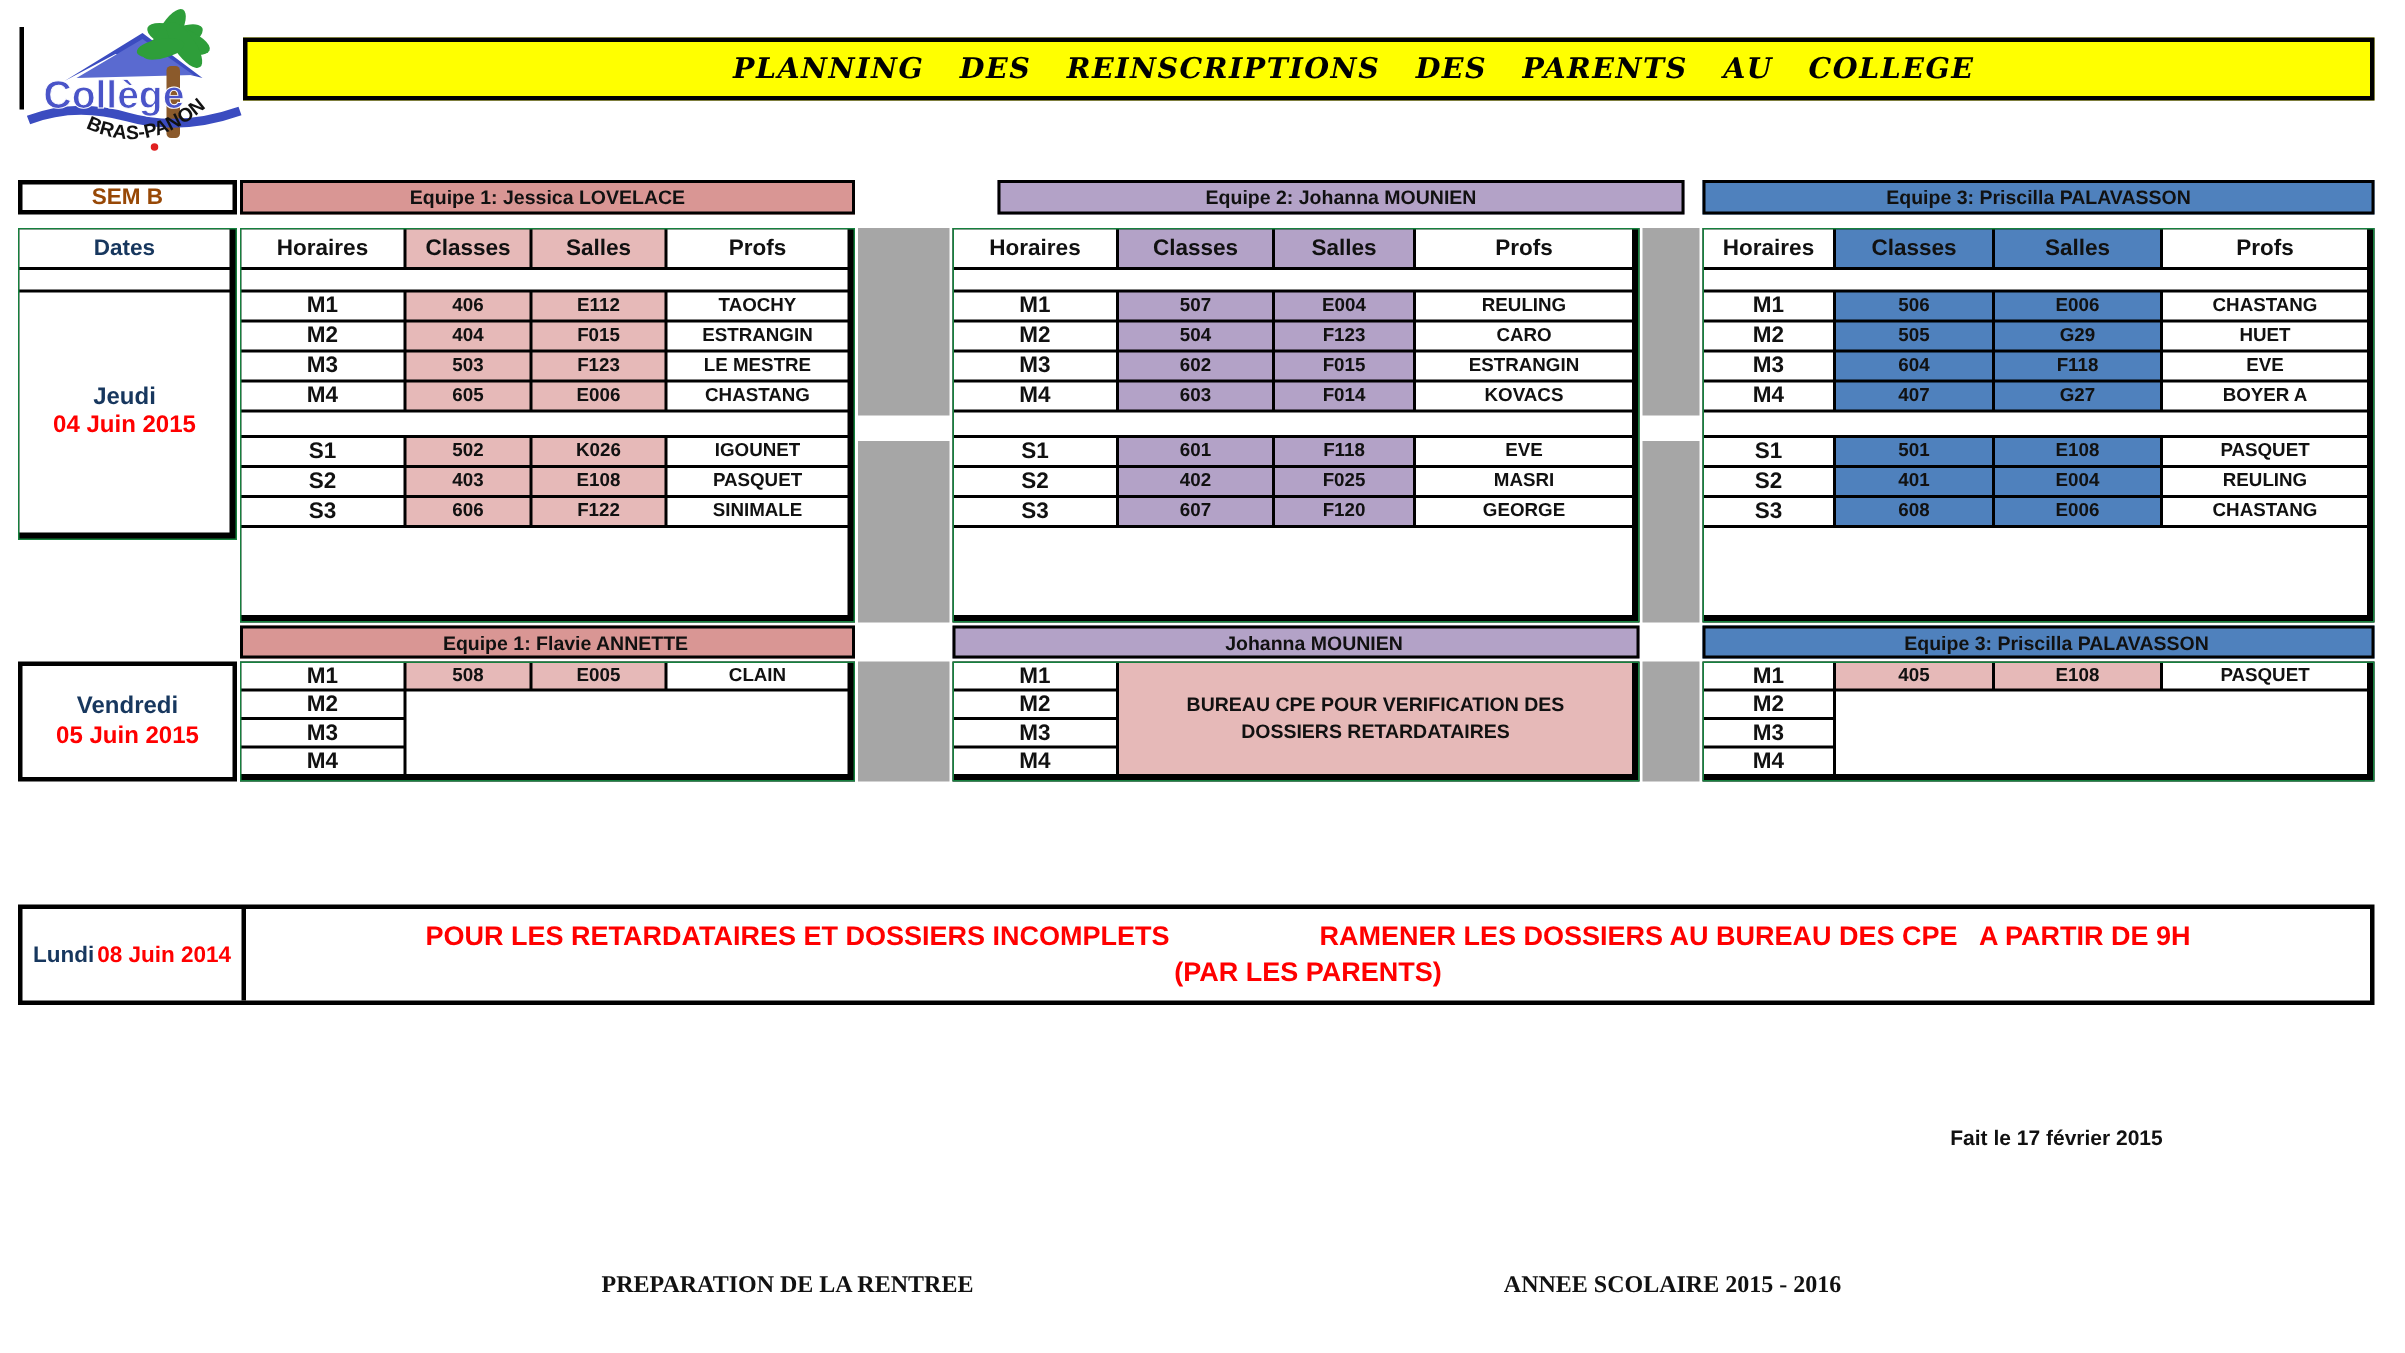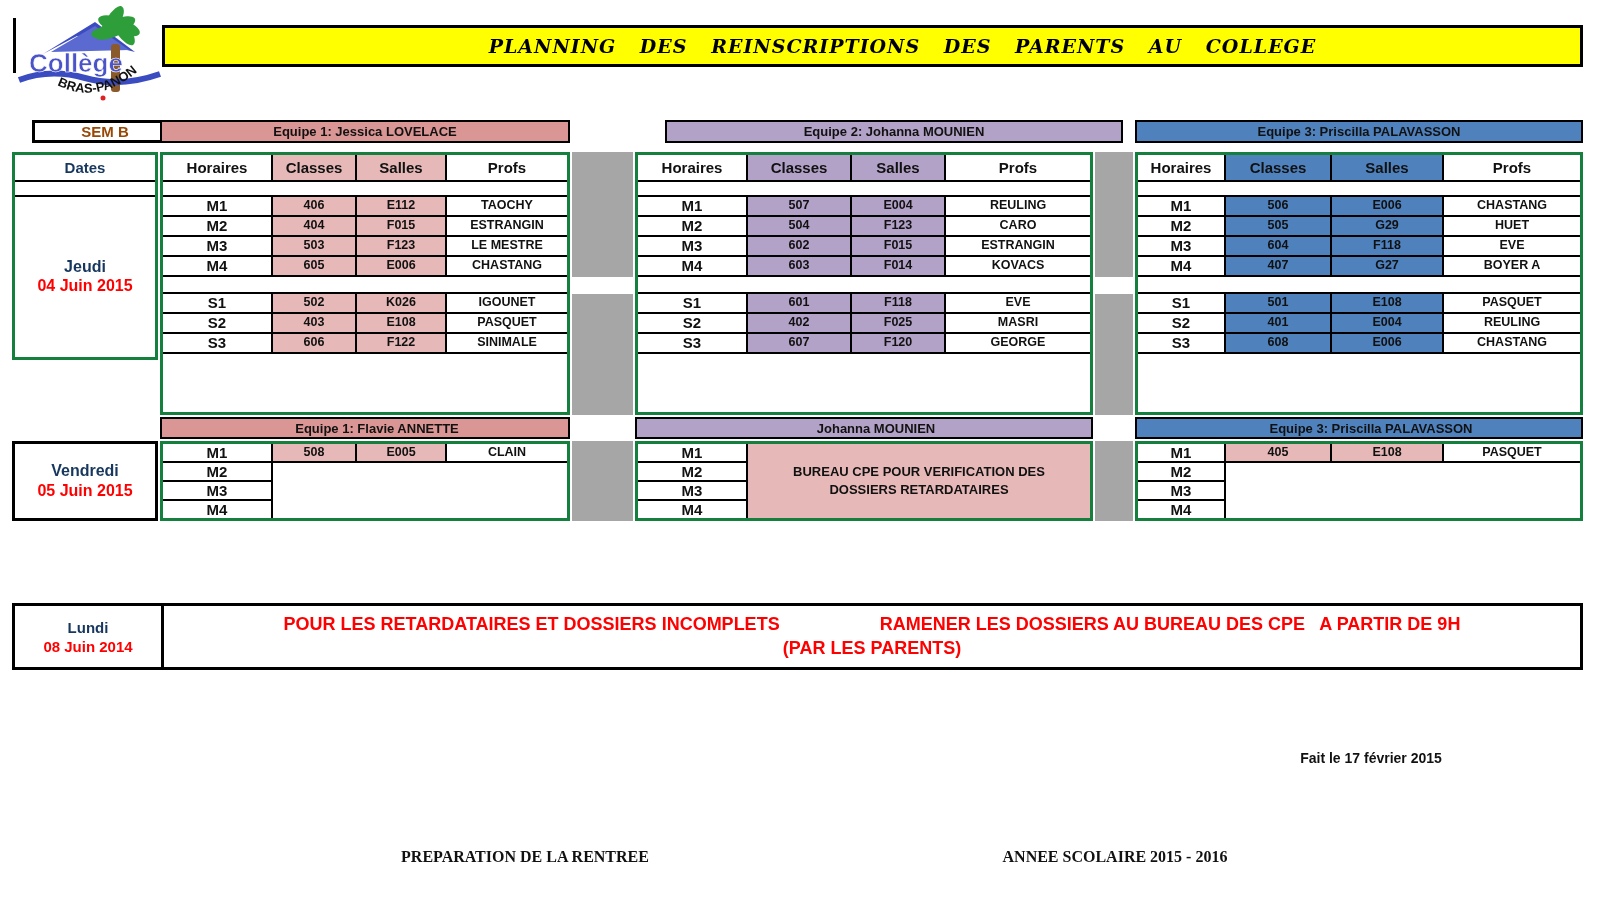--- a/index.html
+++ b/index.html
@@ -13,29 +13,29 @@
   .banner-title{font-family:"DejaVu Serif",serif;font-weight:bold;font-style:italic;
           font-size:19px;letter-spacing:1px;word-spacing:16px;color:#000;text-indent:60px;}
 
   
   .logo-tick{left:13px;top:18px;width:3px;height:55px;background:#000;}
   .logo{left:15px;top:6px;width:150px;height:104px;}
 
   
   .sem{left:12px;top:120px;width:146px;height:23px;background:#fff;border:3px solid #000;
        display:flex;align-items:center;justify-content:center;
-       font-weight:bold;font-size:15px;color:#974806;margin-left:20px;}
+       font-weight:bold;font-size:15px;color:#974806;}
   .eqhdr{height:23px;top:120px;border:2px solid #000;display:flex;align-items:center;
        justify-content:center;font-weight:bold;font-size:13px;color:#111;}
   .eqhdr2{height:22px;top:417px;border:2px solid #000;display:flex;align-items:center;
        justify-content:center;font-weight:bold;font-size:13px;color:#111;padding-left:24px;}
   .bg-pinkhdr{background:#D99694;} .bg-purple{background:#B3A2C7;} .bg-blue{background:#4F81BD;}
 
   
-  .grid{display:grid;gap:2px;background:#000;border:3px solid #15803d;}
+  .grid{display:grid;gap:2px;background:#000;border:1px solid #15803d;}
   .cell{background:#fff;display:flex;align-items:center;justify-content:center;
         font-weight:bold;font-size:12.5px;text-align:center;line-height:1.05;}
   .hdr{font-size:15px;color:#111;}
   .slot{font-size:15px;color:#111;}
   .val{font-size:12.5px;}
   .prof{font-size:12.5px;}
   .c0{background:#E6B9B8;} .c1{background:#B3A2C7;} .c2{background:#4F81BD;}
   .span4{grid-column:1/5;}
 
   .jtable{top:152px;height:263px;
@@ -58,21 +58,21 @@
          display:flex;flex-direction:column;align-items:center;justify-content:center;gap:2px;}
 
   
   .gray{background:#A6A6A6;z-index:0;}
   .sp1{left:572px;width:61px;} .sp2{left:1095px;width:38px;}
   .segA{top:152px;height:125px;} .segB{top:294px;height:121px;} .segC{top:441px;height:80px;}
   .ontop{z-index:2;}
 
   
   .lundi{left:12px;top:603px;width:1571px;height:67px;border:3px solid #000;display:flex;}
-  .lundi-left{width:146px;border-right:3px solid #000;display:flex;flex-direction:column;
+  .lundi-left{width:146px;border-right:3px solid #000;display:flex;
          align-items:center;justify-content:center;gap:2px;flex:none;}
   .lundi-day{font-size:15px;font-weight:bold;color:#17375E;}
   .lundi-date{font-size:15px;font-weight:bold;color:#FF0000;}
   .lundi-right{flex:1;display:flex;flex-direction:column;align-items:center;
          justify-content:center;color:#FF0000;font-weight:bold;font-size:18px;gap:3px;}
   .lundi-line1{display:flex;justify-content:center;gap:100px;white-space:pre;}
 
   
   .fait{left:1231px;top:750px;width:280px;text-align:center;font-weight:bold;font-size:14px;color:#111;}
   .foot{top:848px;text-align:center;font-family:"Liberation Serif",serif;font-weight:bold;

